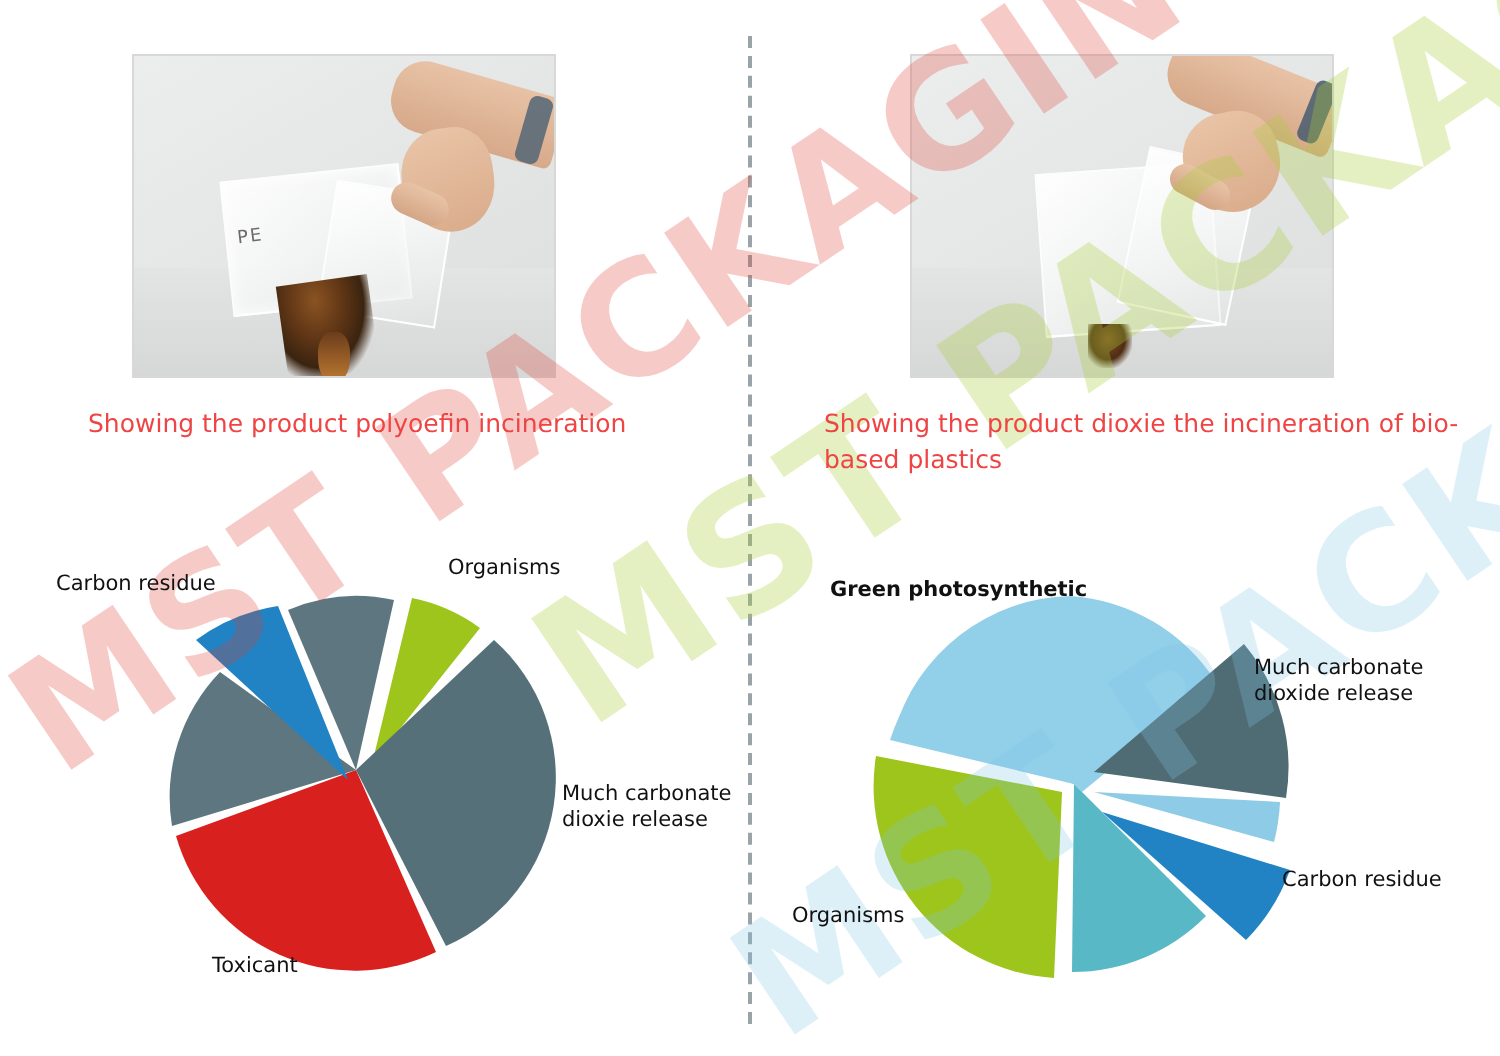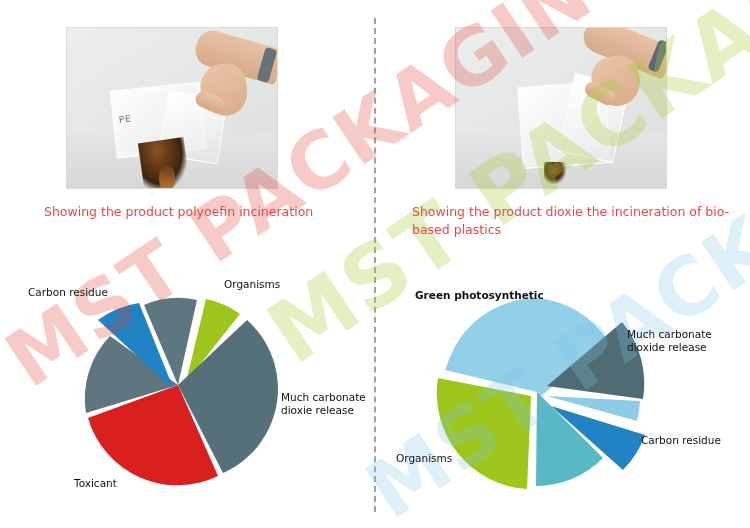--- a/index.html
+++ b/index.html
@@ -156,21 +156,21 @@
     color:#111;
     line-height:1.28;
     z-index:7;
     font-family:"DejaVu Sans", sans-serif;
     white-space:pre-line;
   }
   
   .lbl-carbon-residue-l{left:28px;top:286px;}
   .lbl-organisms-l{left:224px;top:278px;}
   .lbl-mcdr-l{left:281px;top:391px;width:86px;}
-  .lbl-toxicant-l{left:74px;top:477px;}
+  .lbl-toxicant-l{left:106px;top:477px;}
   
   .lbl-green-photo{left:415px;top:289px;font-weight:bold;}
   .lbl-mcdr-r{left:627px;top:328px;width:92px;}
   .lbl-carbon-residue-r{left:641px;top:434px;}
   .lbl-organisms-r{left:396px;top:452px;}
 </style>
 </head>
 <body>
 
 <div class="page">

